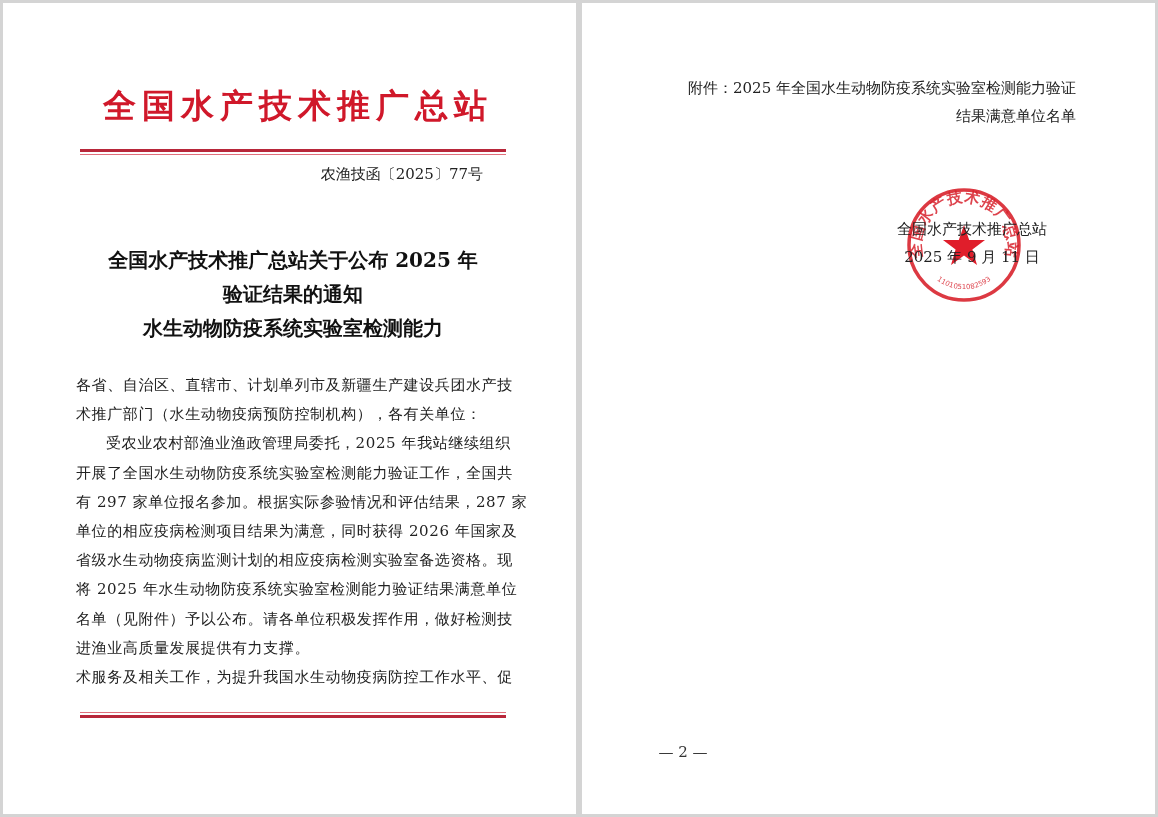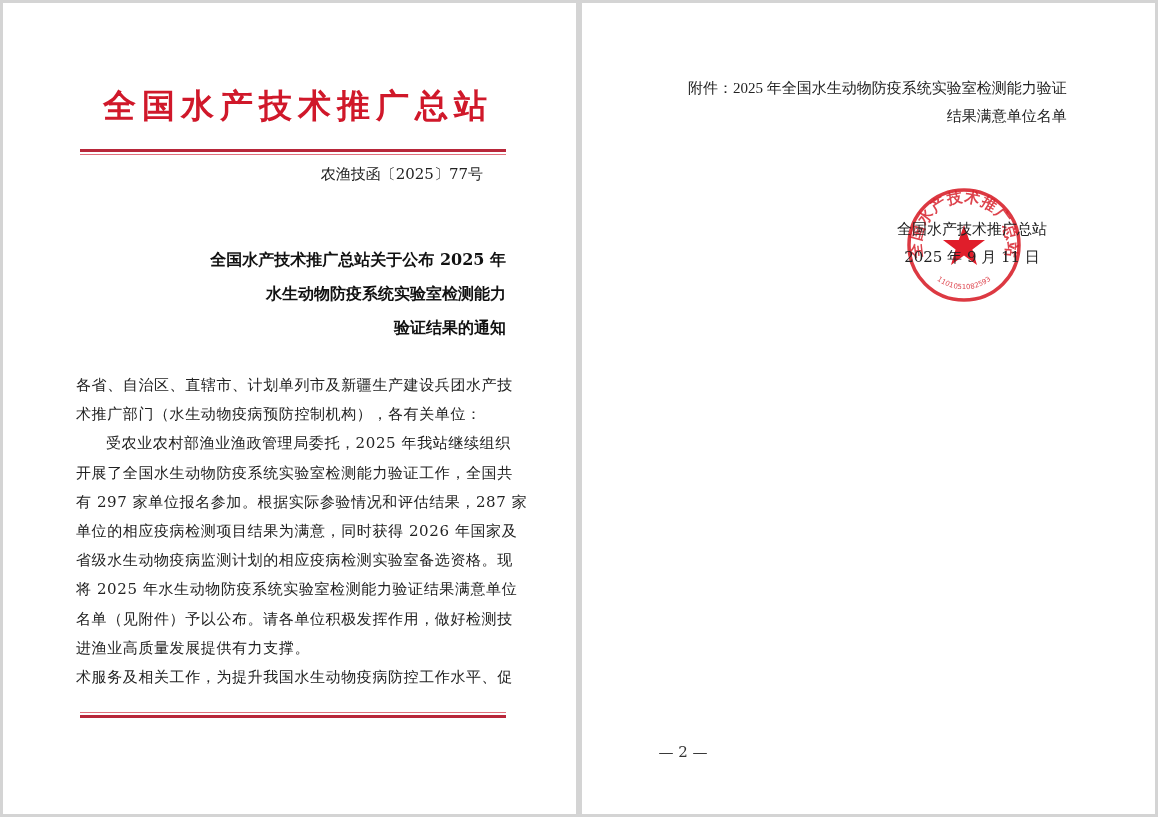--- a/index.html
+++ b/index.html
@@ -29,38 +29,38 @@
   .rule .gap { height: 2px; }
   #rule-top { top: 146px; }
   #rule-bottom { top: 709px; }
 
   .doc-number {
     position: absolute; right: 93px; top: 162px;
     font-size: 15px; color: #222; white-space: nowrap;
   }
   .title {
     position: absolute; left: 77px; width: 426px; top: 240px;
-    text-align: right; font-size: 16px; font-weight: bold;
+    text-align: center; font-size: 20px; font-weight: bold;
     line-height: 34px; color: #111;
   }
   .title div { white-space: nowrap; }
 
   .body-text {
     position: absolute; left: 73px; top: 368px; width: 430px;
     font-size: 15px; line-height: 29.2px; color: #222;
     letter-spacing: 0.6px;
   }
   .body-text .line { white-space: nowrap; height: 29.2px; }
   .body-text .indent { padding-left: 30px; }
 
   .attachment {
     position: absolute; left: 106px; top: 71px;
     font-size: 15px; line-height: 28px; color: #222;
   }
-  .attachment .row { white-space: nowrap; font-family: Liberation Serif, serif; }
+  .attachment .row { white-space: nowrap; }
   .attachment .cont { padding-left: 47px; text-align: right; }
 
   .stamp {
     position: absolute; left: 323px; top: 183px; width: 118px; height: 118px;
   }
   .signature {
     position: absolute; left: 305px; top: 212px; width: 170px;
     text-align: center; font-size: 15px; line-height: 28px; color: #222;
   }
   .signature div { white-space: nowrap; }
@@ -78,22 +78,22 @@
   <div class="rule" id="rule-top">
     <div class="thick"></div>
       <div class="gap"></div>
       <div class="thin"></div>
   </div>
 
   <div class="doc-number">农渔技函〔2025〕77号</div>
 
   <div class="title">
     <div>全国水产技术推广总站关于公布 2025 年</div>
+    <div>验证结果的通知</div>
     <div>水生动物防疫系统实验室检测能力</div>
-    <div>验证结果的通知</div>
   </div>
 
   <div class="body-text">
     <div class="line">各省、自治区、直辖市、计划单列市及新疆生产建设兵团水产技</div>
     <div class="line">术推广部门（水生动物疫病预防控制机构），各有关单位：</div>
     <div class="line indent">受农业农村部渔业渔政管理局委托，2025 年我站继续组织</div>
     <div class="line">开展了全国水生动物防疫系统实验室检测能力验证工作，全国共</div>
     <div class="line">有 297 家单位报名参加。根据实际参验情况和评估结果，287 家</div>
     <div class="line">单位的相应疫病检测项目结果为满意，同时获得 2026 年国家及</div>
     <div class="line">省级水生动物疫病监测计划的相应疫病检测实验室备选资格。现</div>

